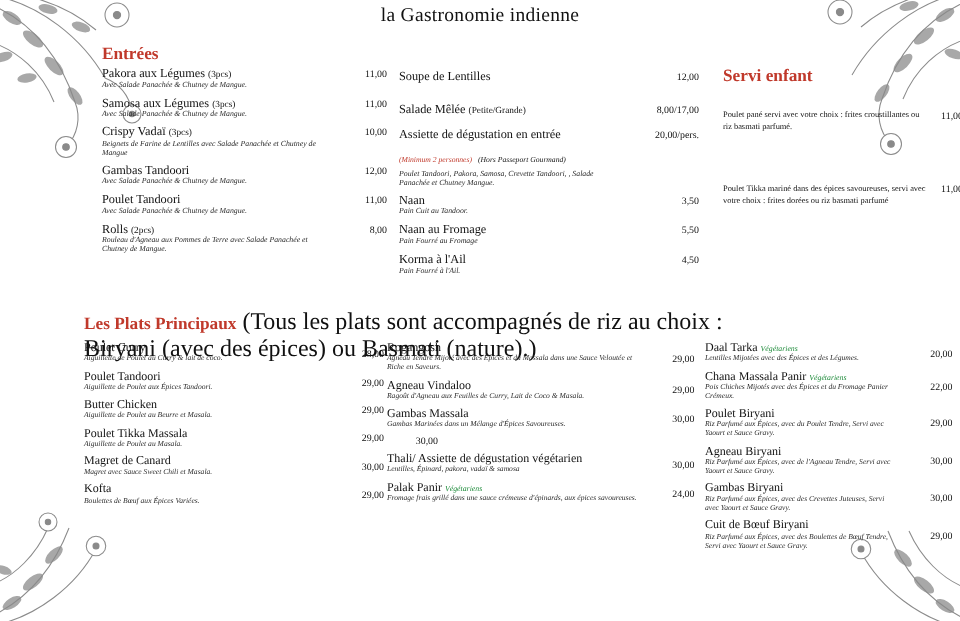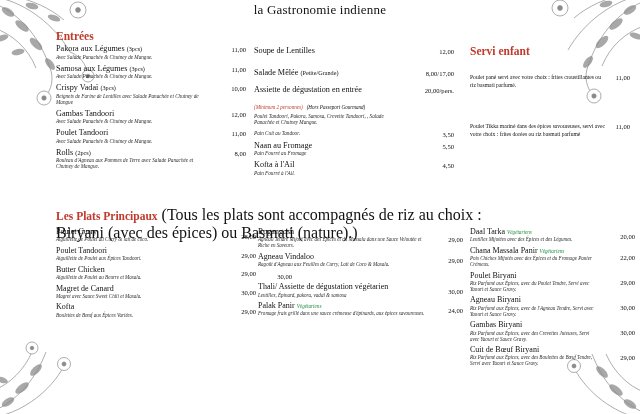--- a/index.html
+++ b/index.html
@@ -32,21 +32,21 @@
     color:#c0392b;
     font-size: 11.5px;
     font-weight: bold;
     font-style: normal;
     margin: 0 0 3px 0;
   }
 
   
   .top {
     position:absolute;
-    top: 30px; left: 0; width: 621px; height: 168px;
+    top: 30px; left: 12px; width: 621px; height: 168px;
   }
   .col { position:absolute; }
   .col-a { left: 56px; width: 190px; }
   .col-b { left: 254px; width: 200px; }
   .col-c { left: 470px; width: 160px; }
 
   .item { display:flex; align-items:flex-start; margin-bottom: 4px; }
   .item .txt { flex: 1 1 auto; padding-right:4px; }
   .item .price { flex: 0 0 auto; width: 42px; text-align:right; font-size:6.6px; padding-top:1px; }
   .name { font-size: 8.2px; line-height: 1.05; }
@@ -261,36 +261,37 @@
       <div class="txt">
         <div class="name">Assiette de dégustation en entrée</div>
         <div><span class="min">(Minimum 2 personnes)</span> <span class="gourmand">(Hors Passeport Gourmand)</span></div>
         <div class="desc">Poulet Tandoori, Pakora, Samosa, Crevette Tandoori, , Salade Panachée et Chutney Mangue.</div>
       </div>
       <div class="price" style="width:50px">20,00/pers.</div>
     </div>
 
     <div class="item" style="margin-top:3px">
       <div class="txt">
+        <div class="name">Naan</div>
         <div class="desc">Pain Cuit au Tandoor.</div>
       </div>
       <div class="price">3,50</div>
     </div>
 
     <div class="item" style="margin-top:4px">
       <div class="txt">
         <div class="name">Naan au Fromage</div>
         <div class="desc">Pain Fourré au Fromage</div>
       </div>
       <div class="price">5,50</div>
     </div>
 
     <div class="item" style="margin-top:4px">
       <div class="txt">
-        <div class="name">Kofta à l'Ail</div>
+        <div class="name">Korma à l'Ail</div>
         <div class="desc">Pain Fourré à l'Ail.</div>
       </div>
       <div class="price">4,50</div>
     </div>
   </div>
 
   <div class="col col-c">
     <div style="height:15px"></div>
     <div class="section-head">Servi enfant</div>
 
@@ -333,20 +334,27 @@
     </div>
     <div class="mitem">
       <div class="txt">
           <div class="mname">Butter Chicken</div>
           <div class="mdesc">Aiguillette de Poulet au Beurre et Masala.</div>
         </div>
       <div class="price">29,00</div>
     </div>
     <div class="mitem">
       <div class="txt">
+          <div class="mname">Poulet Tikka Massala</div>
+          <div class="mdesc">Aiguillette de Poulet au Masala.</div>
+        </div>
+      <div class="price">29,00</div>
+    </div>
+    <div class="mitem">
+      <div class="txt">
           <div class="mname">Magret de Canard</div>
           <div class="mdesc">Magret avec Sauce Sweet Chili et Masala.</div>
         </div>
       <div class="price">30,00</div>
     </div>
     <div class="mitem">
       <div class="txt">
           <div class="mname">Kofta</div>
           <div class="mdesc">Boulettes de Bœuf aux Épices Variées.</div>
         </div>
@@ -363,20 +371,27 @@
       <div class="price">29,00</div>
     </div>
     <div class="mitem">
       <div class="txt">
           <div class="mname">Agneau Vindaloo</div>
           <div class="mdesc">Ragoût d'Agneau aux Feuilles de Curry, Lait de Coco &amp; Masala.</div>
         </div>
       <div class="price">29,00</div>
     </div>
     <div class="mitem">
+      <div class="txt">
+          <div class="mname">Gambas Massala</div>
+          <div class="mdesc">Gambas Marinées dans un Mélange d'Épices Savoureuses.</div>
+        </div>
+      <div class="price">30,00</div>
+    </div>
+    <div class="mitem">
       <div class="price">30,00</div>
     </div>
     <div class="mitem">
       <div class="txt">
           <div class="mname"><span>Thali/ Assiette de dégustation végétarien</span> <span class="veg"></span></div>
           <div class="mdesc">Lentilles, Épinard, pakora, vadaï &amp; samosa</div>
         </div>
       <div class="price">30,00</div>
     </div>
     <div class="mitem">

